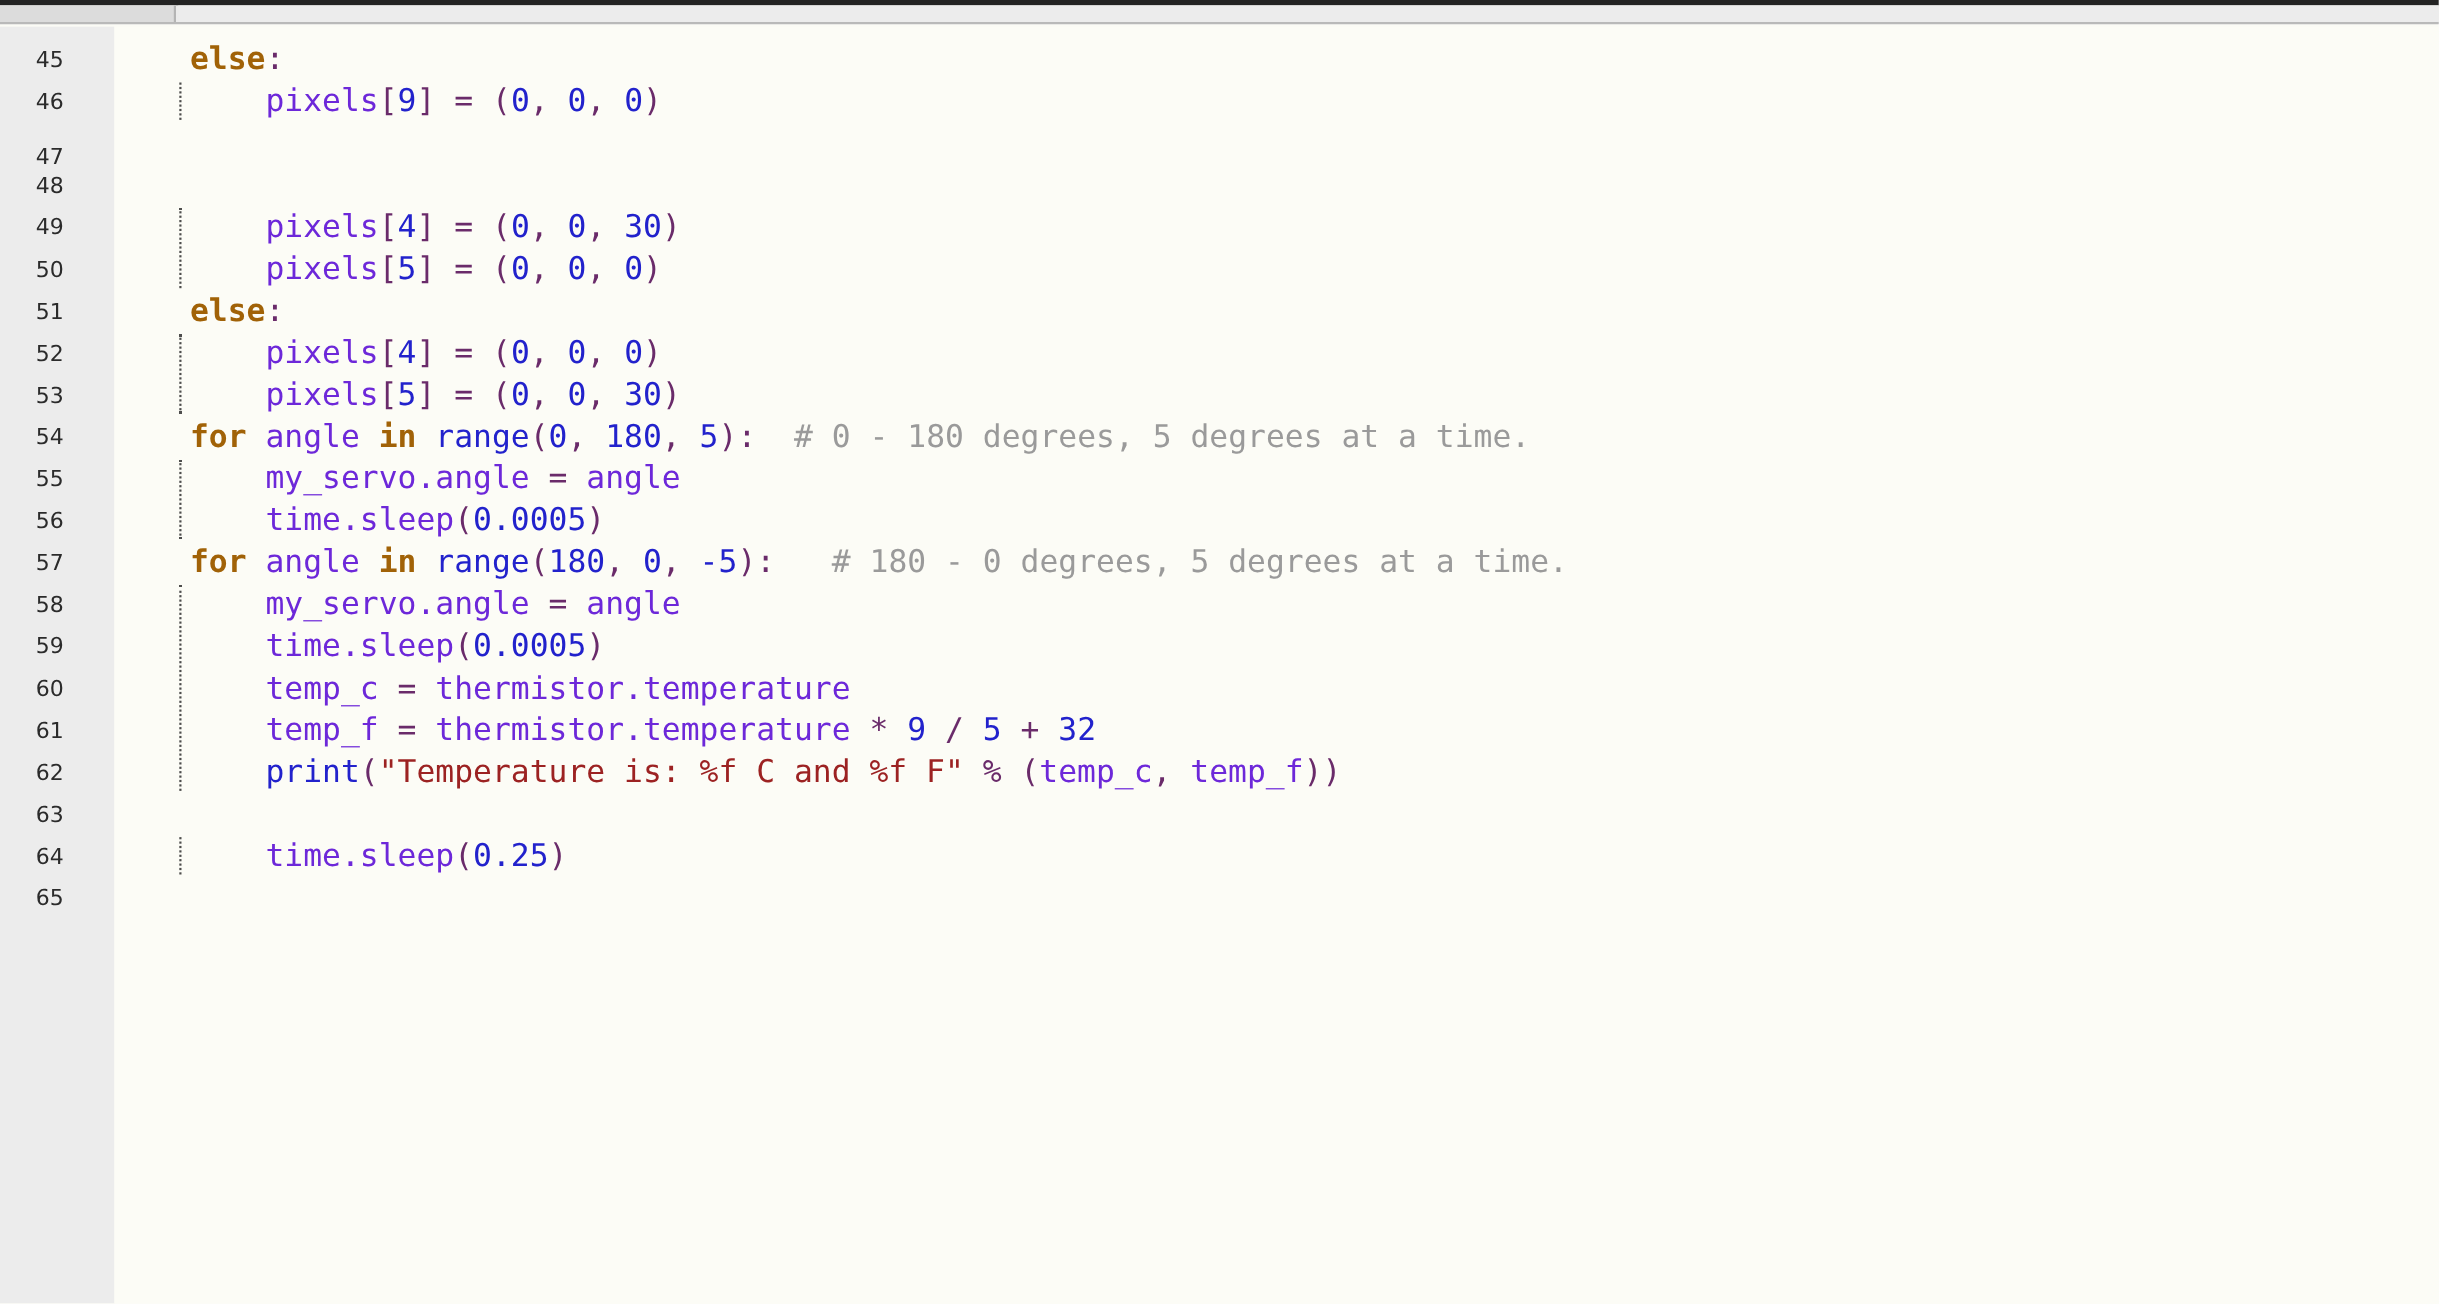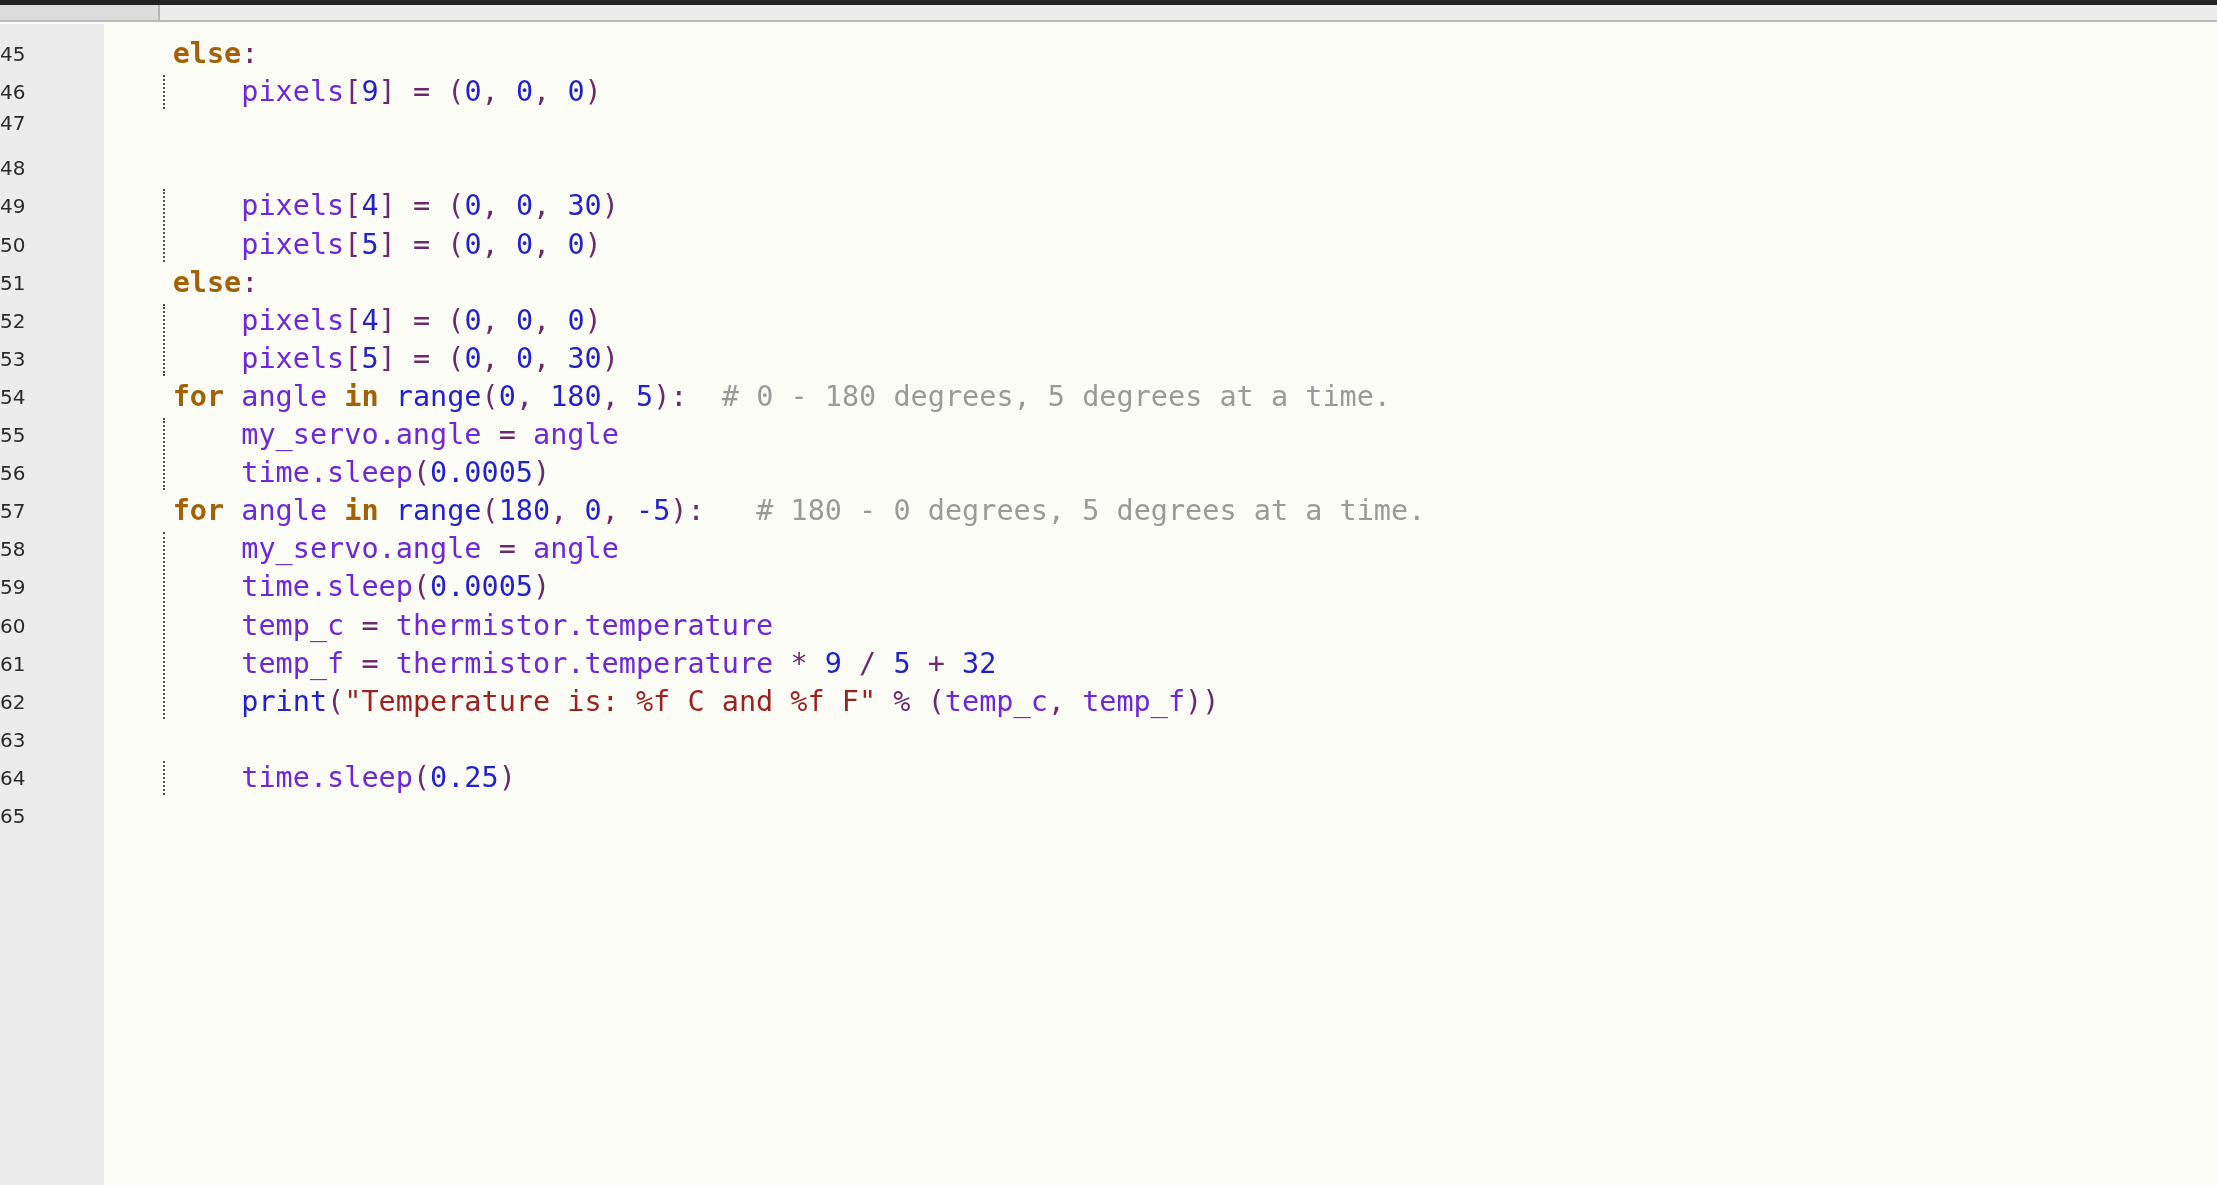--- a/index.html
+++ b/index.html
@@ -77,20 +77,21 @@
     left: 0;
     width: 2217px;
     height: 38px;
     line-height: 38px;
     white-space: pre;
   }
   .ln {
     position: absolute;
     left: 0;
     width: 58px;
+    text-align: right;
     font-family: "DejaVu Sans", sans-serif;
     font-size: 20px;
     color: #2b2b2b;
     line-height: 38px;
   }
   .ltext {
     position: absolute;
     left: 104px;
     font-family: "DejaVu Sans Mono", monospace;
     font-size: 28.5px;
@@ -128,21 +129,21 @@
     <div id="file-tab"></div>
     <div id="toolbar-rest"></div>
   </div>
 
   <div id="editor">
     <div id="gutter"></div>
     <div id="code-surface"></div>
     <div id="lines-host">
         <div class="code-line" style="top: 11px;"><span class="ln">45</span><span class="ltext"><span class="id">    </span><span class="kw">else</span><span class="op">:</span></span></div>
         <div class="code-line" style="top: 49.1px;"><span class="ln">46</span><span class="ltext"><span class="id">        </span><span class="id">pixels</span><span class="op">[</span><span class="num">9</span><span class="op">]</span><span class="id"> </span><span class="op">=</span><span class="id"> </span><span class="op">(</span><span class="num">0</span><span class="op">, </span><span class="num">0</span><span class="op">, </span><span class="num">0</span><span class="op">)</span></span></div>
-        <div class="code-line" style="top: 80px;"><span class="ln">47</span><span class="ltext"></span></div>
+        <div class="code-line" style="top: 99px;"><span class="ln">47</span><span class="ltext"></span></div>
         <div class="code-line" style="top: 125.3px;"><span class="ln">48</span></div>
         <div class="code-line" style="top: 163.4px;"><span class="ln">49</span><span class="ltext"><span class="id">        </span><span class="id">pixels</span><span class="op">[</span><span class="num">4</span><span class="op">]</span><span class="id"> </span><span class="op">=</span><span class="id"> </span><span class="op">(</span><span class="num">0</span><span class="op">, </span><span class="num">0</span><span class="op">, </span><span class="num">30</span><span class="op">)</span></span></div>
         <div class="code-line" style="top: 201.5px;"><span class="ln">50</span><span class="ltext"><span class="id">        </span><span class="id">pixels</span><span class="op">[</span><span class="num">5</span><span class="op">]</span><span class="id"> </span><span class="op">=</span><span class="id"> </span><span class="op">(</span><span class="num">0</span><span class="op">, </span><span class="num">0</span><span class="op">, </span><span class="num">0</span><span class="op">)</span></span></div>
         <div class="code-line" style="top: 239.6px;"><span class="ln">51</span><span class="ltext"><span class="id">    </span><span class="kw">else</span><span class="op">:</span></span></div>
         <div class="code-line" style="top: 277.7px;"><span class="ln">52</span><span class="ltext"><span class="id">        </span><span class="id">pixels</span><span class="op">[</span><span class="num">4</span><span class="op">]</span><span class="id"> </span><span class="op">=</span><span class="id"> </span><span class="op">(</span><span class="num">0</span><span class="op">, </span><span class="num">0</span><span class="op">, </span><span class="num">0</span><span class="op">)</span></span></div>
         <div class="code-line" style="top: 315.8px;"><span class="ln">53</span><span class="ltext"><span class="id">        </span><span class="id">pixels</span><span class="op">[</span><span class="num">5</span><span class="op">]</span><span class="id"> </span><span class="op">=</span><span class="id"> </span><span class="op">(</span><span class="num">0</span><span class="op">, </span><span class="num">0</span><span class="op">, </span><span class="num">30</span><span class="op">)</span></span></div>
         <div class="code-line" style="top: 353.9px;"><span class="ln">54</span><span class="ltext"><span class="id">    </span><span class="kw">for</span><span class="id"> angle </span><span class="kw">in</span><span class="id"> </span><span class="fn">range</span><span class="op">(</span><span class="num">0</span><span class="op">, </span><span class="num">180</span><span class="op">, </span><span class="num">5</span><span class="op">)</span><span class="op">:</span><span class="cmt">  # 0 - 180 degrees, 5 degrees at a time.</span></span></div>
         <div class="code-line" style="top: 392px;"><span class="ln">55</span><span class="ltext"><span class="id">        </span><span class="id">my_servo.angle </span><span class="op">=</span><span class="id"> angle</span></span></div>
         <div class="code-line" style="top: 430.1px;"><span class="ln">56</span><span class="ltext"><span class="id">        </span><span class="id">time.sleep</span><span class="op">(</span><span class="num">0.0005</span><span class="op">)</span></span></div>
         <div class="code-line" style="top: 468.2px;"><span class="ln">57</span><span class="ltext"><span class="id">    </span><span class="kw">for</span><span class="id"> angle </span><span class="kw">in</span><span class="id"> </span><span class="fn">range</span><span class="op">(</span><span class="num">180</span><span class="op">, </span><span class="num">0</span><span class="op">, </span><span class="num">-5</span><span class="op">)</span><span class="op">:</span><span class="cmt">   # 180 - 0 degrees, 5 degrees at a time.</span></span></div>

